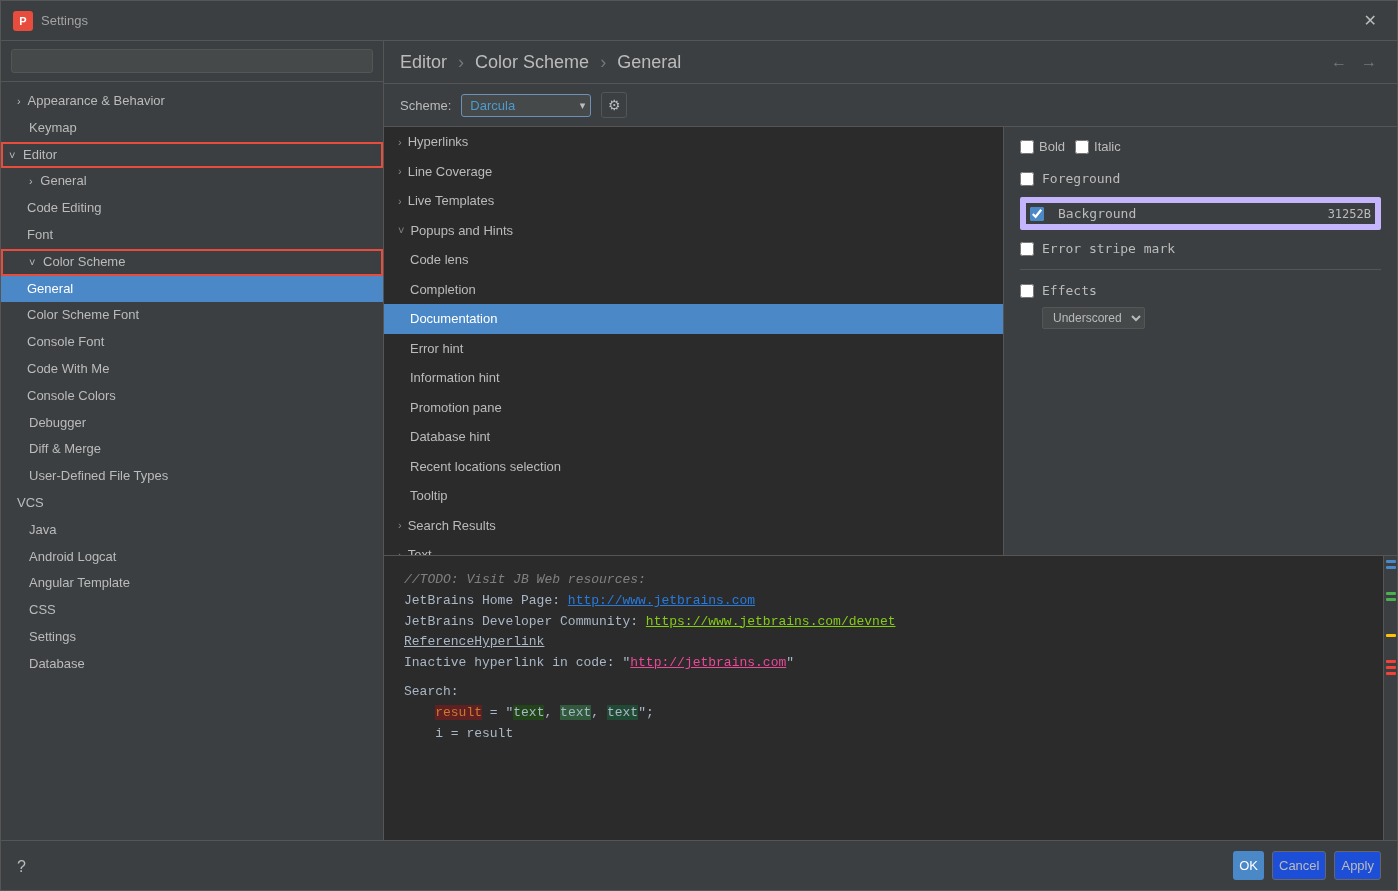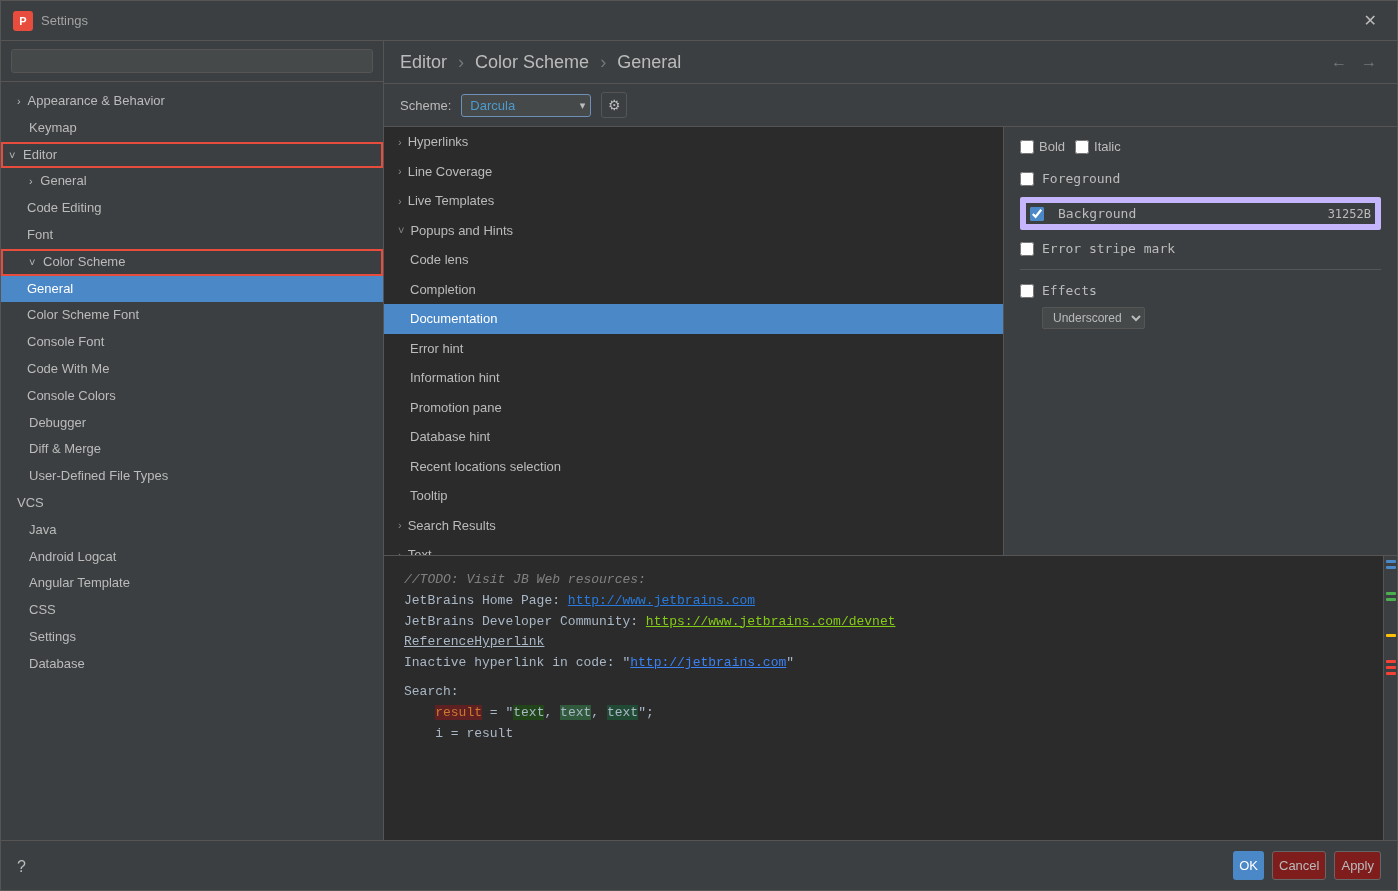--- a/index.html
+++ b/index.html
@@ -294,21 +294,21 @@
     .scroll-mark {
       width: 10px;
       height: 3px;
       border-radius: 1px;
     }
     .todo-comment { color: #808080; font-style: italic; }
     .normal-text { color: #a9b7c6; }
     .link-text { color: #287bde; text-decoration: underline; cursor: pointer; }
     .link-text2 { color: #84cc16; text-decoration: underline; cursor: pointer; }
     .ref-link { color: #a9b7c6; text-decoration: underline; cursor: pointer; }
-    .inactive-link { color: #3b82f6; text-decoration: underline; }
+    .inactive-link { color: #ec4899; text-decoration: underline; }
     .result-highlight { background: #5e2020; color: #cc7832; }
     .text-highlight1 { background: #214519; color: #a9b7c6; }
     .text-highlight2 { background: #31593b; color: #a9b7c6; }
     .text-highlight3 { background: #214a35; color: #a9b7c6; }
     
     .dialog-footer {
       background: #3c3f41;
       padding: 10px 16px;
       display: flex;
       justify-content: flex-end;
@@ -321,21 +321,21 @@
       font-size: 13px;
       border-radius: 3px;
       cursor: pointer;
       border: none;
     }
     .btn-primary {
       background: #4a88c7;
       color: white;
     }
     .btn-secondary {
-      background: #7f1d1d;
+      background: #1d4ed8;
       color: #bbbbbb;
       border: 1px solid #666;
     }
   </style>
 </head>
 <body>
 
 <div class="window">
 
   <div class="titlebar">

